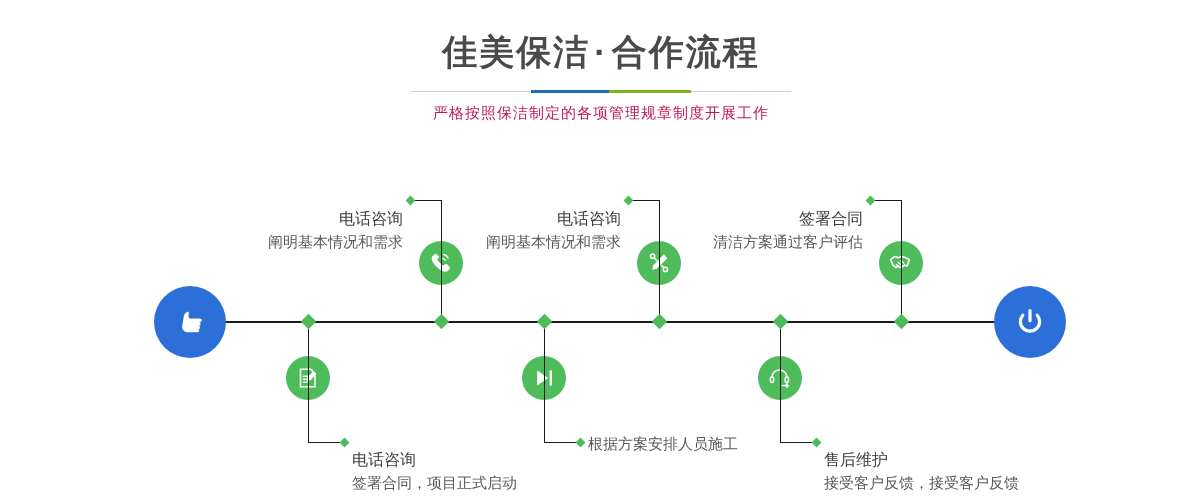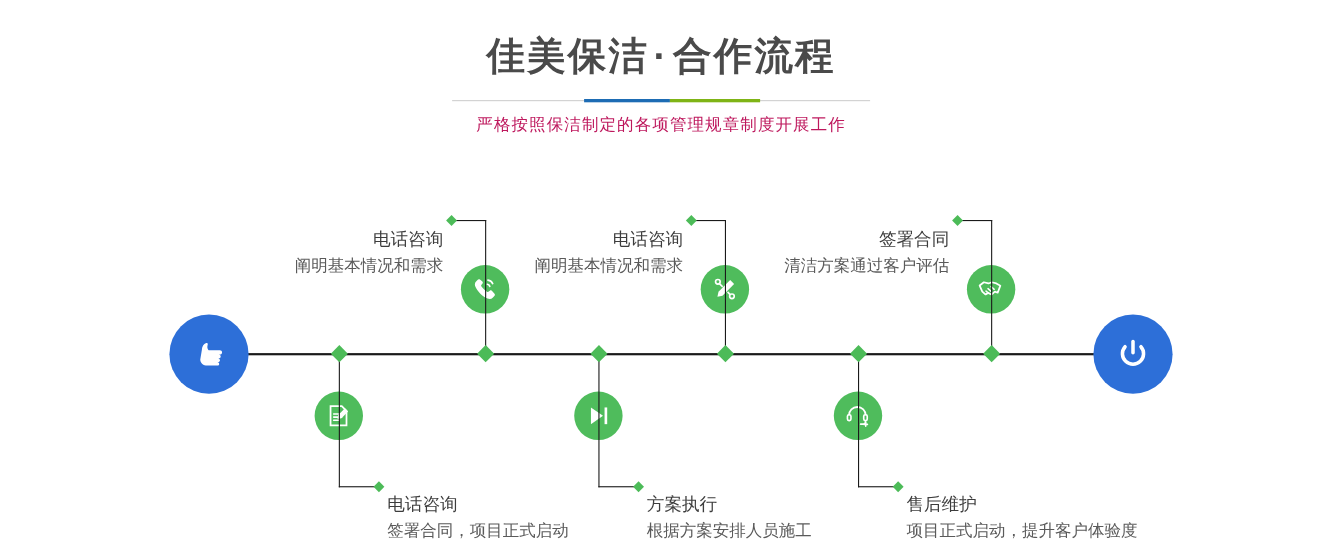--- a/index.html
+++ b/index.html
@@ -187,21 +187,20 @@
         <path fill="#ffffff" d="M6.2 5.4l11.0 7.6-11.0 7.6z"></path>
         <rect x="18.6" y="5.4" width="2.4" height="15.2" fill="#ffffff"></rect>
       </svg>
     </span>
   </div>
   <div class="stem" style="left:544px;top:321px;height:122px;"></div>
   <div class="diamond" style="left:539px;top:316px;"></div>
   <div class="arm" style="left:544px;top:442px;width:37px;"></div>
   <div class="diamond sm" style="left:577px;top:439px;"></div>
   <div class="lab bot" style="left:588px;top:431px;width:290px;">
-    <div class="lt">方案执行</div>
     <div class="ld">根据方案安排人员施工</div>
   </div>
 
   <div class="node" style="left:879px;top:241px;">
     <span>
       <svg width="26" height="26" viewBox="0 0 26 26">
         <path fill="none" stroke="#ffffff" stroke-width="1.6" stroke-linejoin="round" d="M2.6 9.6l3.8-3.0 4.2 1.1 3.0-1.1 4.2 1.1 3.6 2.0-2.4 6.4-2.6-1.0-3.0 2.6-3.2-1.4-2.2 1.4-3.0-2.6z"></path>
         <path fill="none" stroke="#ffffff" stroke-width="1.4" stroke-linecap="round" d="M10.2 12.4l2.6 2.2M8.4 14.6l2.2 1.9M13.0 10.6l2.8 2.4"></path>
       </svg>
     </span>
@@ -225,16 +224,16 @@
         <path fill="none" stroke="#ffffff" stroke-width="1.4" stroke-linecap="round" d="M20.0 19.2v3.2M18.4 20.8h3.2"></path>
       </svg>
     </span>
   </div>
   <div class="stem" style="left:780px;top:321px;height:122px;"></div>
   <div class="diamond" style="left:775px;top:316px;"></div>
   <div class="arm" style="left:780px;top:442px;width:37px;"></div>
   <div class="diamond sm" style="left:813px;top:439px;"></div>
   <div class="lab bot" style="left:824px;top:431px;width:330px;">
     <div class="lt">售后维护</div>
-    <div class="ld">项目正式启动，提升客户体验度</div>
+    <div class="ld">接受客户反馈，接受客户反馈</div>
   </div>
 
 </div>
 
 </body></html>

